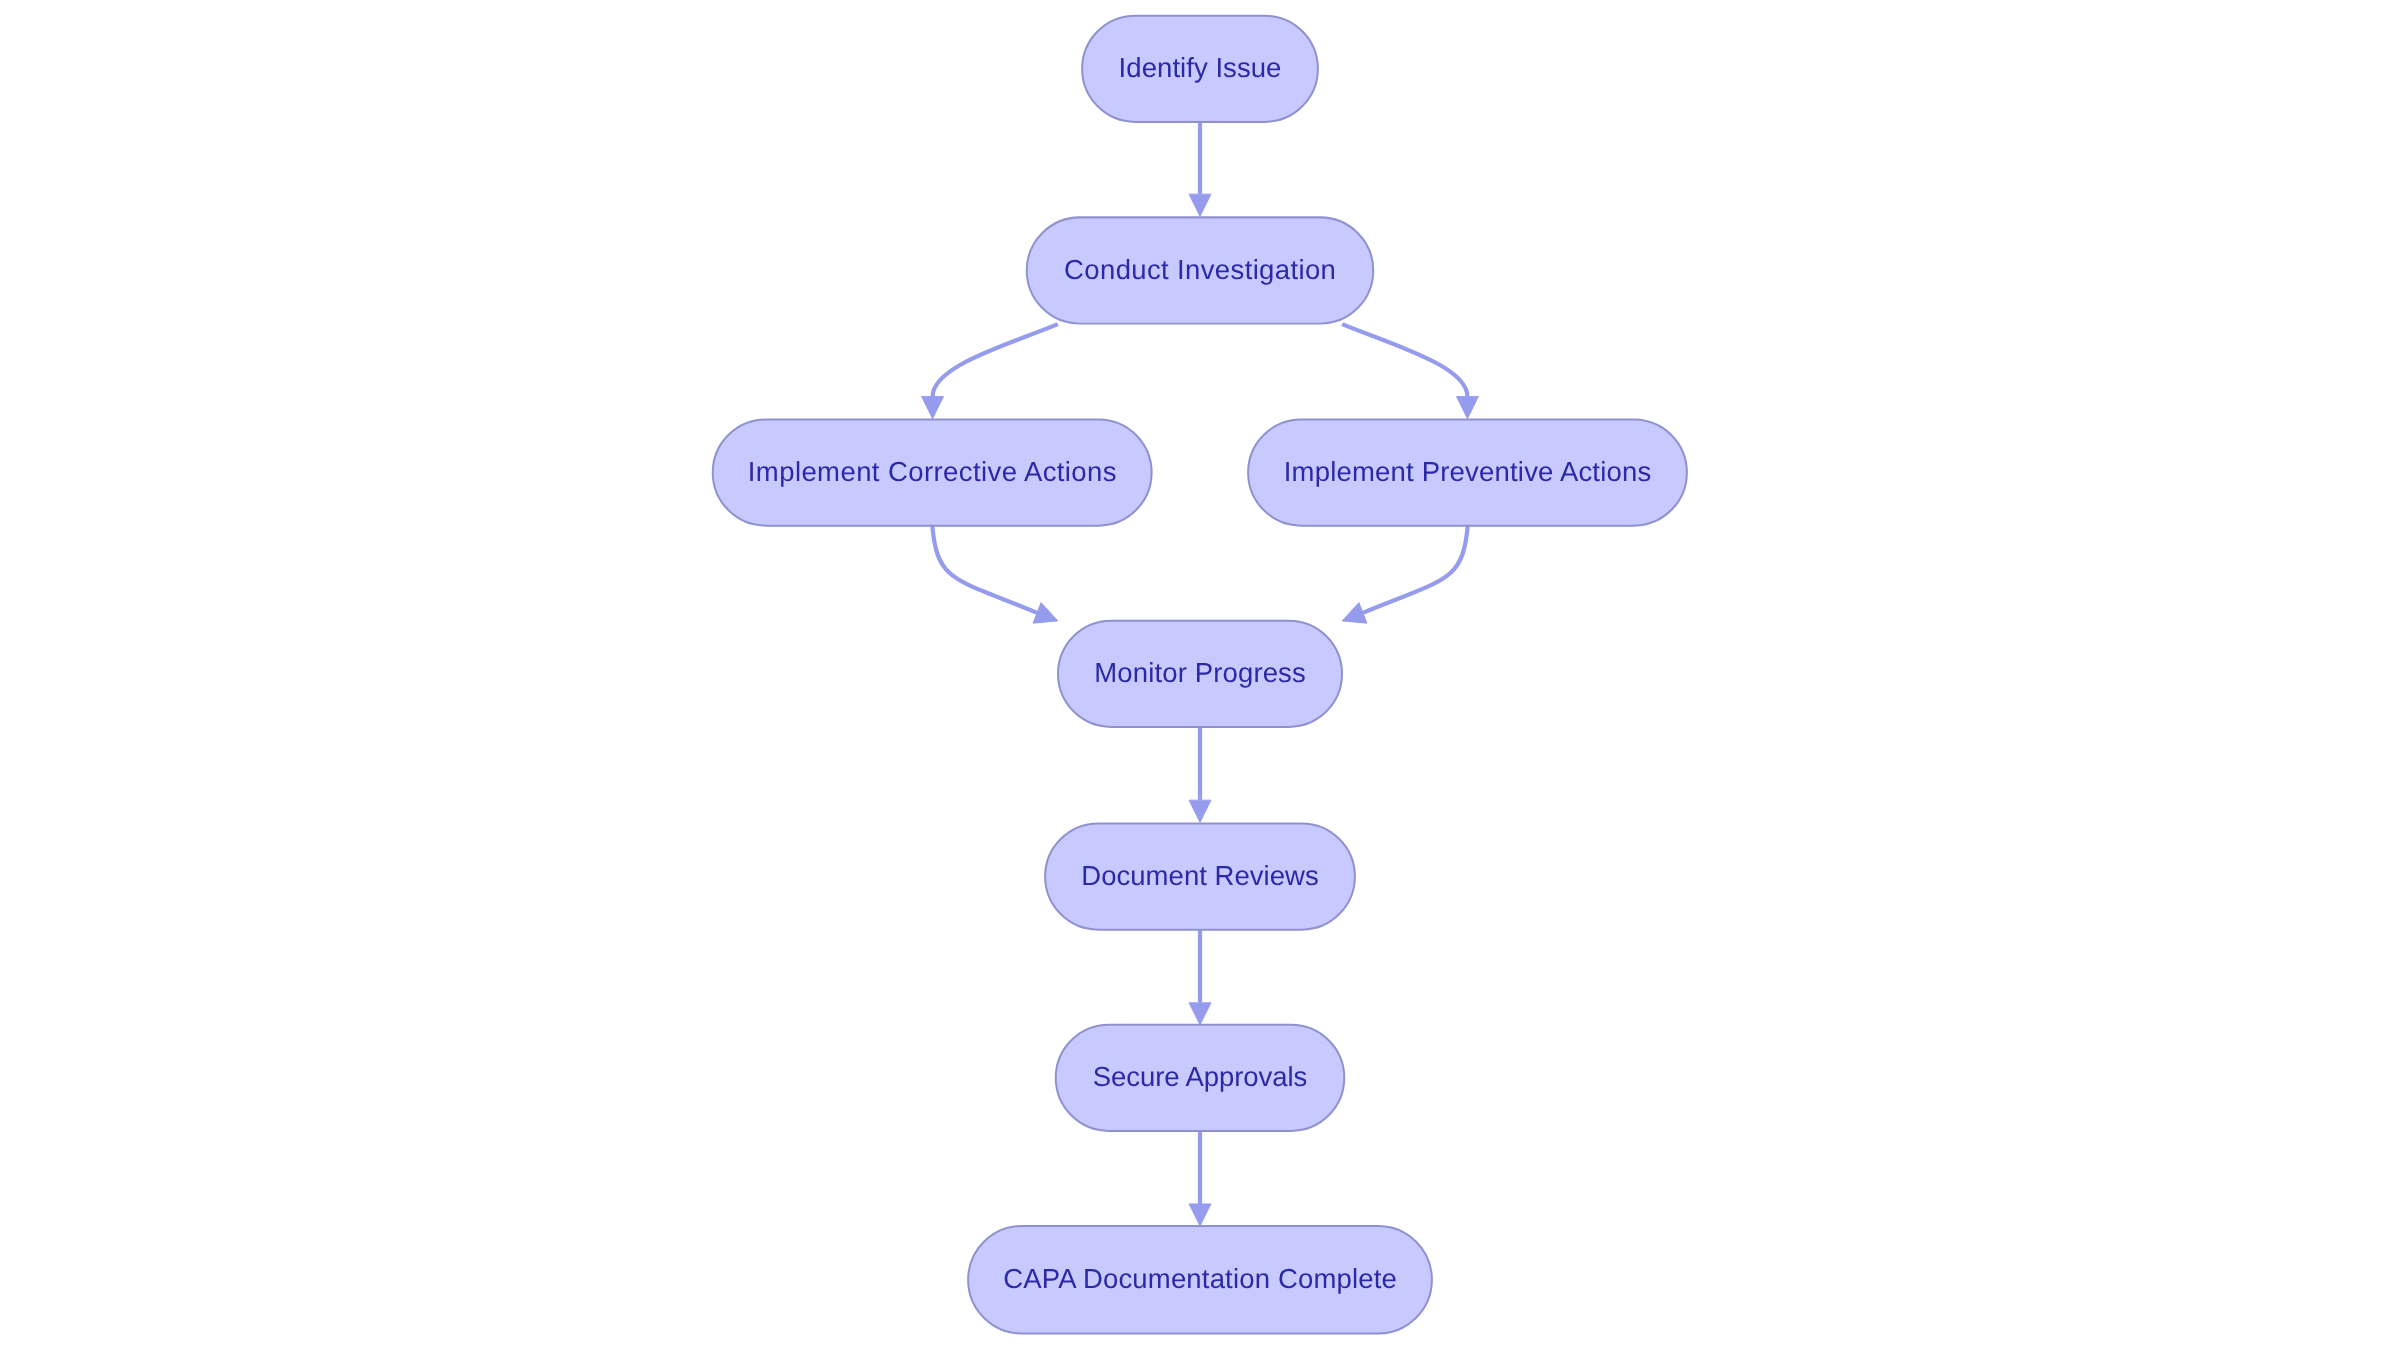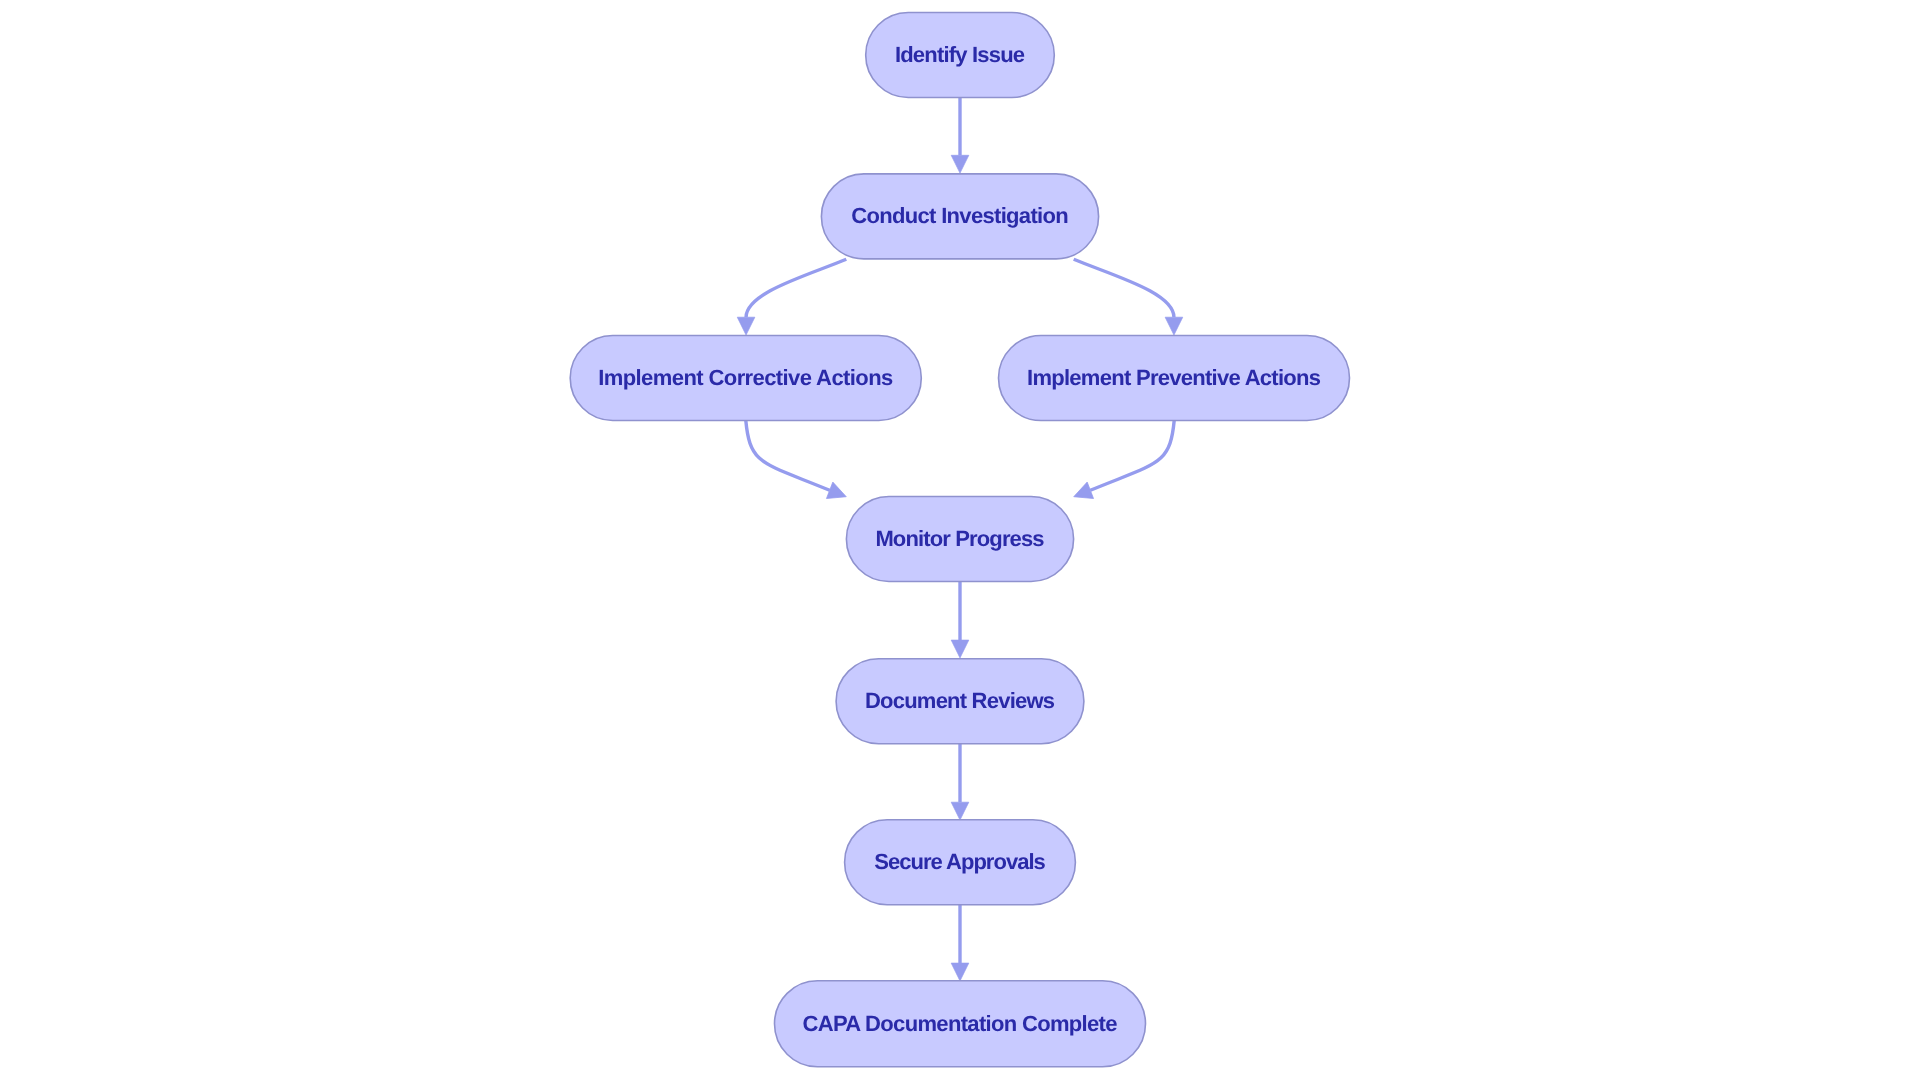--- a/index.html
+++ b/index.html
@@ -1,20 +1,20 @@
 <!DOCTYPE html>
 <html style="--node-fill: #c8caff; --node-stroke: #8f92ce; --node-text: #2a2aa8; --edge-stroke: #959cee; --bg: #ffffff;"><head>
 <meta charset="utf-8">
 <title>CAPA Process Flowchart</title>
 <style>
   html,body{margin:0;padding:0;}
   body{width:1920px;height:1080px;background:#ffffff;overflow:hidden;
        font-family:"Liberation Sans","DejaVu Sans",sans-serif;
        -webkit-font-smoothing:antialiased;text-rendering:geometricPrecision;}
-  #stage{position:relative;width:1920px;height:1080px;background:var(--bg,#ffffff);font-weight:bold;}
+  #stage{position:relative;width:1920px;height:1080px;background:var(--bg,#ffffff);}
   svg#flow{position:absolute;left:0;top:0;width:1920px;height:1080px;display:block;
       will-change:transform;}
   .node-shape{fill:var(--node-fill,#c8caff);stroke:var(--node-stroke,#8f92ce);}
   .node-label{font-family:"Liberation Sans","DejaVu Sans",sans-serif;
       text-anchor:middle;dominant-baseline:middle;
       fill:var(--node-text,#2a2aa8);}
   .edge{fill:none;stroke:var(--edge-stroke,#959cee);
       stroke-linecap:butt;stroke-linejoin:round;}
   .arrowhead{fill:var(--edge-stroke,#959cee);stroke:var(--edge-stroke,#959cee);
       stroke-width:.7;stroke-linejoin:miter;}

